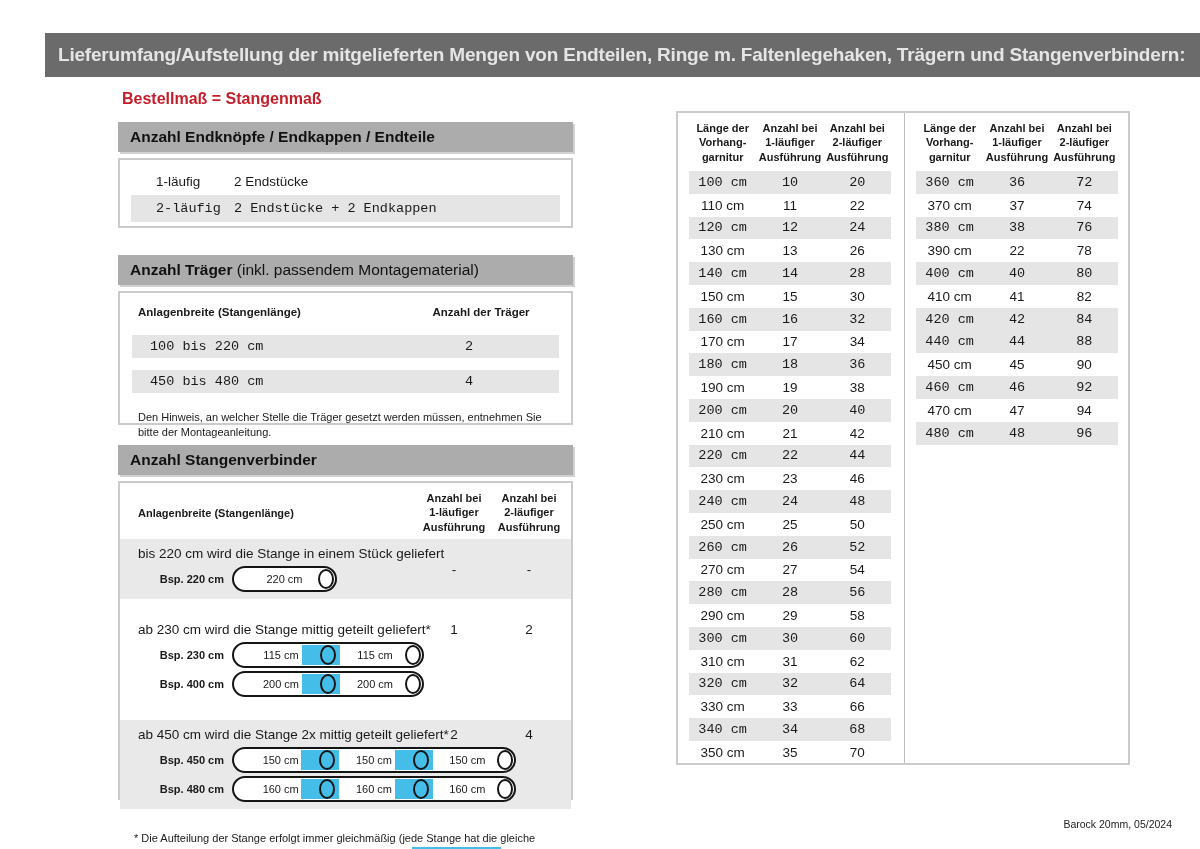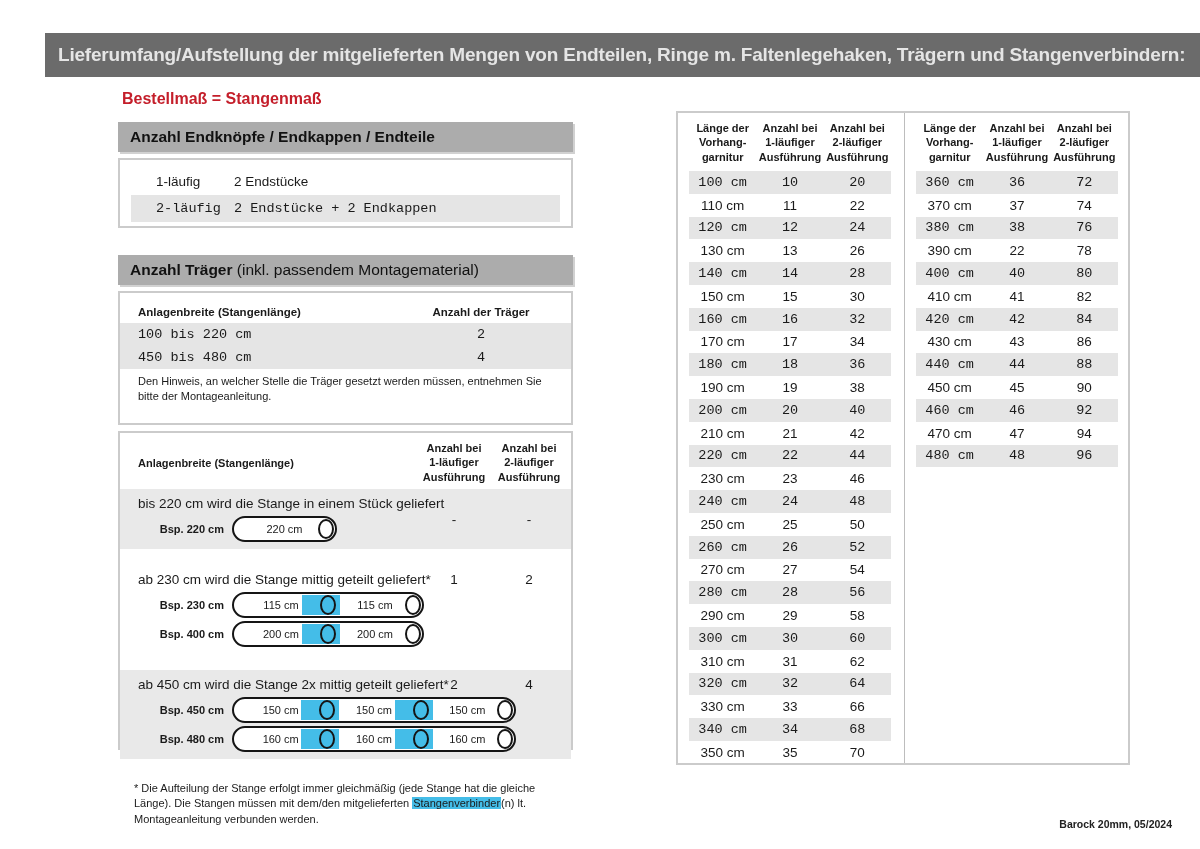--- a/index.html
+++ b/index.html
@@ -27,21 +27,21 @@
   .kv-row{display:flex;align-items:center;height:27px;padding-left:25px;font-size:13.5px;}
   .kv-row .k{width:78px;}
   .shade{background:#e5e5e5;font-family:Liberation Mono, monospace;}
 
   
   .head-traeger{margin-top:27px;}
   .box-traeger{margin-top:6px;height:134px;padding-top:8px;}
   .tr-head{display:flex;height:22px;align-items:center;font-size:11.5px;font-weight:bold;}
   .tr-head .h1{padding-left:18px;flex:1;}
   .tr-head .h2{width:180px;text-align:center;}
-  .tr-row{display:flex;height:23px;align-items:center;font-size:13.5px;margin:0;}
+  .tr-row{display:flex;height:23px;align-items:center;font-size:13.5px;margin:12px;}
   .tr-row .c1{padding-left:18px;flex:1;}
   .tr-row .c2{width:180px;text-align:center;}
   .note{font-size:11px;line-height:1.35;padding:5px 14px 0 18px;}
 
   
   .head-verbinder{margin-top:20px;}
   .box-verbinder{margin-top:6px;height:319px;padding-top:6px;}
   .vb-head{position:relative;height:50px;font-size:11px;font-weight:bold;}
   .vb-head .h1{position:absolute;left:18px;top:18px;}
   .vb-head .hc{position:absolute;top:2px;width:76px;text-align:center;line-height:1.3;white-space:pre-line;}
@@ -71,21 +71,21 @@
   .box-ringe{margin-top:6px;height:654px;position:relative;}
   .rt{position:absolute;top:8px;width:202px;}
   .rt.t1{left:11px;}
   .rt.t2{left:238px;}
   .divider{position:absolute;left:226px;top:0;bottom:0;width:1px;background:#bdbdbd;}
   .rt-head{display:flex;height:48px;margin-bottom:2px;}
   .rt-head .hc{flex:1;text-align:center;font-size:11px;font-weight:bold;line-height:1.3;white-space:pre-line;}
   .rt-row{display:flex;height:22.8px;align-items:center;}
   .rt-cell{flex:1;text-align:center;font-size:13.5px;}
 
-  .footer{position:absolute;right:28px;top:818px;font-size:10.5px;color:#222;font-weight:bold;}
+  .footer{position:absolute;right:28px;top:818px;font-size:10.5px;color:#222;}
 </style>
 </head>
 <body>
 
 <div class="page">
 
   <div class="topbar">
     <span>Lieferumfang/Aufstellung der mitgelieferten Mengen von Endteilen, Ringe m. Faltenlegehaken, Trägern und Stangenverbindern:</span>
   </div>
 
@@ -124,20 +124,23 @@
      <span class="c2">2</span>
    </div>
           <div class="tr-row shade">
      <span class="c1">450 bis 480 cm</span>
      <span class="c2">4</span>
    </div>
         </div>
       <div class="note">Den Hinweis, an welcher Stelle die Träger gesetzt werden müssen, entnehmen Sie bitte der Montageanleitung.</div>
     </div>
 
+    <div class="sec-head head-verbinder">
+      <span>Anzahl Stangenverbinder</span>
+    </div>
     <div class="box box-verbinder">
       <div class="vb-head">
         <span class="h1">Anlagenbreite (Stangenlänge)</span>
         <span class="hc p1">Anzahl bei
 1-läufiger
 Ausführung</span>
         <span class="hc p2">Anzahl bei
 2-läufiger
 Ausführung</span>
       </div>
@@ -407,25 +410,20 @@
             <div class="rt-row ">
               <span class="rt-cell">410 cm</span>
               <span class="rt-cell">41</span>
               <span class="rt-cell">82</span>
             </div>
             <div class="rt-row shade">
               <span class="rt-cell">420 cm</span>
               <span class="rt-cell">42</span>
               <span class="rt-cell">84</span>
             </div>
-            <div class="rt-row ">
-              <span class="rt-cell">430 cm</span>
-              <span class="rt-cell">43</span>
-              <span class="rt-cell">86</span>
-            </div>
             <div class="rt-row shade">
               <span class="rt-cell">440 cm</span>
               <span class="rt-cell">44</span>
               <span class="rt-cell">88</span>
             </div>
             <div class="rt-row ">
               <span class="rt-cell">450 cm</span>
               <span class="rt-cell">45</span>
               <span class="rt-cell">90</span>
             </div>

